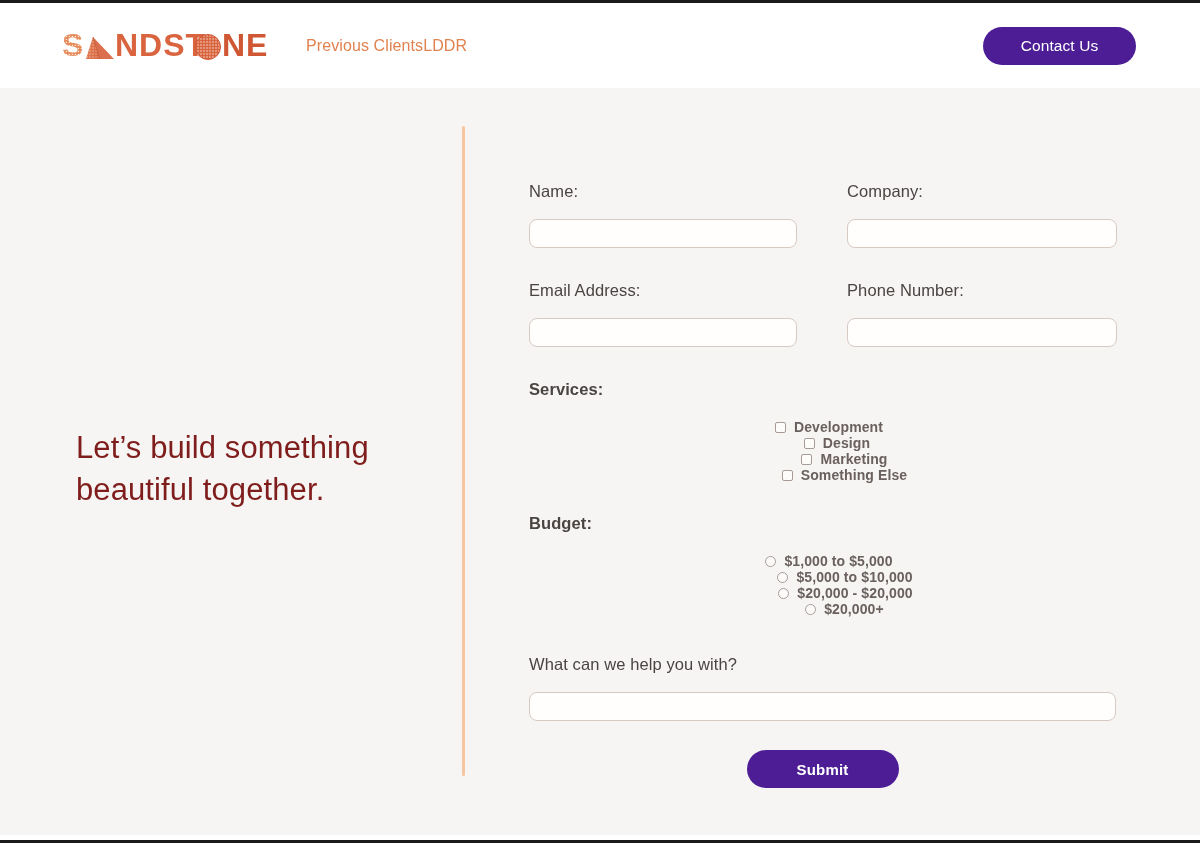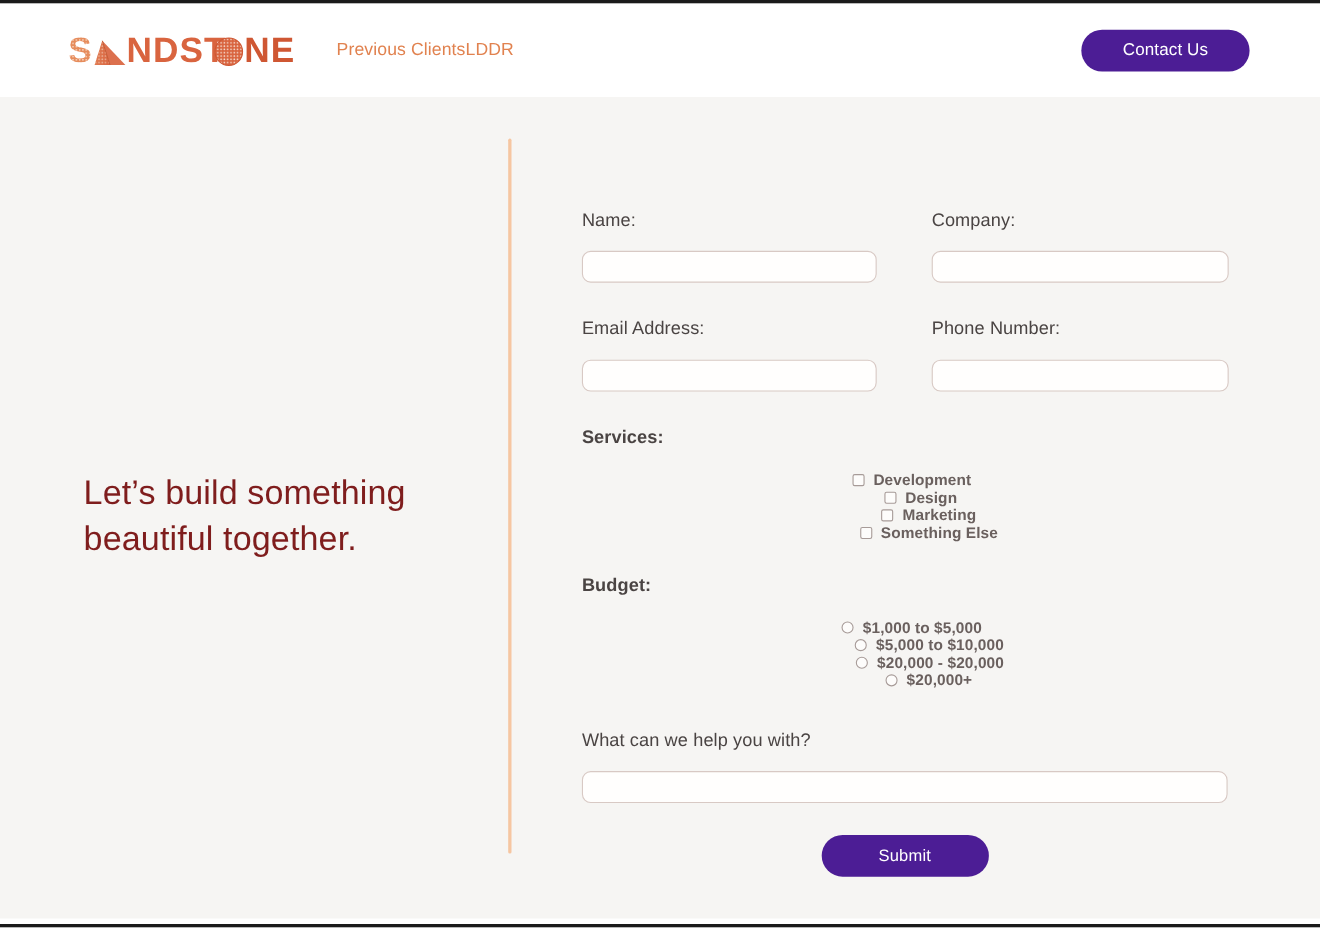--- a/index.html
+++ b/index.html
@@ -117,21 +117,21 @@
     width: 3px;
     height: 650px;
     background: #f6c6a1;
     border-radius: 2px;
   }
 
   
   .form-wrap {
     position: absolute;
     left: 529px;
-    top: 103px;
+    top: 94px;
     width: 600px;
   }
 
   .field-label {
     display: block;
     color: #4a4443;
     font-size: 16.5px;
     letter-spacing: .1px;
     margin: 0 0 18px 0;
   }
@@ -214,21 +214,21 @@
   .submit-wrap {
     margin-top: 29px;
     width: 587px;
     display: flex;
     justify-content: center;
   }
   .submit-btn {
     width: 152px;
     height: 38px;
     font-size: 15px;
-    font-weight: normal;
+    font-weight: bold;
     letter-spacing: .2px;
   }
 </style>
 </head>
 <body>
 
 <div class="page">
 
   <div class="edge-rule top"></div>
 

